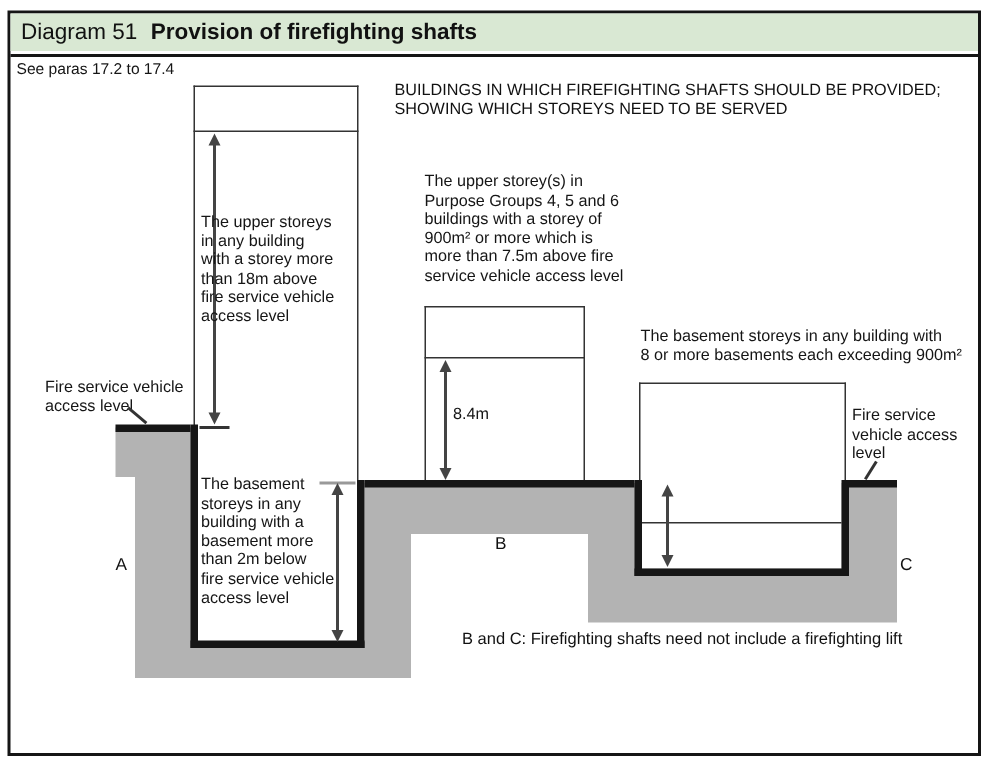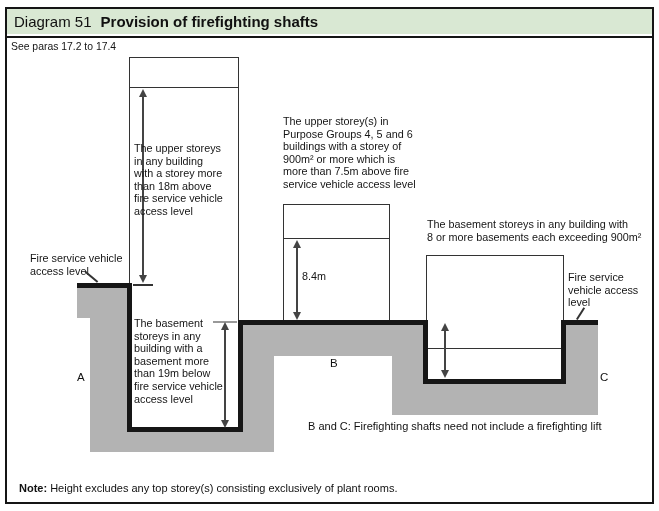--- a/index.html
+++ b/index.html
@@ -37,20 +37,22 @@
 <div class="canvas">
 
   <div class="abs frame" style="left:5px;top:7px;width:649px;height:497px;"></div>
   <div class="abs header-bar" style="left:7px;top:9px;width:645px;height:25px;">
     <span class="num">Diagram 51</span><span class="ttl">Provision of firefighting shafts</span>
   </div>
   <div class="abs rule" style="left:7px;top:36px;width:645px;height:2px;"></div>
 
   <div class="abs txt small" style="left:11px;top:41px;">See paras 17.2 to 17.4</div>
 
+  <div class="abs caps pre" style="left:263px;top:54px;width:380px;">BUILDINGS IN WHICH FIREFIGHTING SHAFTS SHOULD BE PROVIDED;
+SHOWING WHICH STOREYS NEED TO BE SERVED</div>
 
   <div class="abs gray" style="left:77px;top:285px;width:53px;height:33px;"></div>
   <div class="abs gray" style="left:90px;top:318px;width:40px;height:134px;"></div>
   <div class="abs gray" style="left:90px;top:428px;width:183px;height:24px;"></div>
   <div class="abs gray" style="left:243px;top:322px;width:31px;height:130px;"></div>
   <div class="abs gray" style="left:274px;top:322px;width:118px;height:34px;"></div>
   <div class="abs gray" style="left:392px;top:322px;width:206px;height:93px;"></div>
 
   <div class="abs outline" style="left:129px;top:57px;width:110px;height:265px;"></div>
   <div class="abs thin" style="left:129px;top:87px;width:110px;height:1.4px;"></div>
@@ -65,21 +67,21 @@
 fire service vehicle
 access level</div>
 
   <div class="abs blk" style="left:127px;top:283px;width:5px;height:149px;"></div>
   <div class="abs blk" style="left:238px;top:320px;width:5px;height:112px;"></div>
   <div class="abs blk" style="left:127px;top:427px;width:116px;height:5px;"></div>
   <div class="abs txt pre" style="left:134px;top:317px;width:104px;">The basement
 storeys in any
 building with a
 basement more
-than 19m below
+than 2m below
 fire service vehicle
 access level</div>
   <div class="abs" style="left:213px;top:321px;width:24px;height:2.2px;background:#999;"></div>
   <div class="abs varrow" style="left:219px;top:322px;width:12px;height:106px;">
       <i></i>
     </div>
 
   <div class="abs txt pre" style="left:283px;top:115px;width:160px;">The upper storey(s) in
 Purpose Groups 4, 5 and 6
 buildings with a storey of
@@ -116,15 +118,14 @@
   <div class="abs txt pre" style="left:568px;top:271px;">Fire service
 vehicle access
 level</div>
   <div class="abs leader" style="left:576px;top:319px;width:14px;transform:rotate(-58deg);"></div>
 
   <div class="abs lbl" style="left:77px;top:371px;">A</div>
   <div class="abs lbl" style="left:330px;top:357px;">B</div>
   <div class="abs lbl" style="left:600px;top:371px;">C</div>
 
   <div class="abs cap" style="left:308px;top:420px;">B and C: Firefighting shafts need not include a firefighting lift</div>
-  <div class="abs cap" style="left:19px;top:482px;"><span class="b">Note:</span><span> Height excludes any top storey(s) consisting exclusively of plant rooms.</span></div>
 
 </div>
 
 </body></html>

